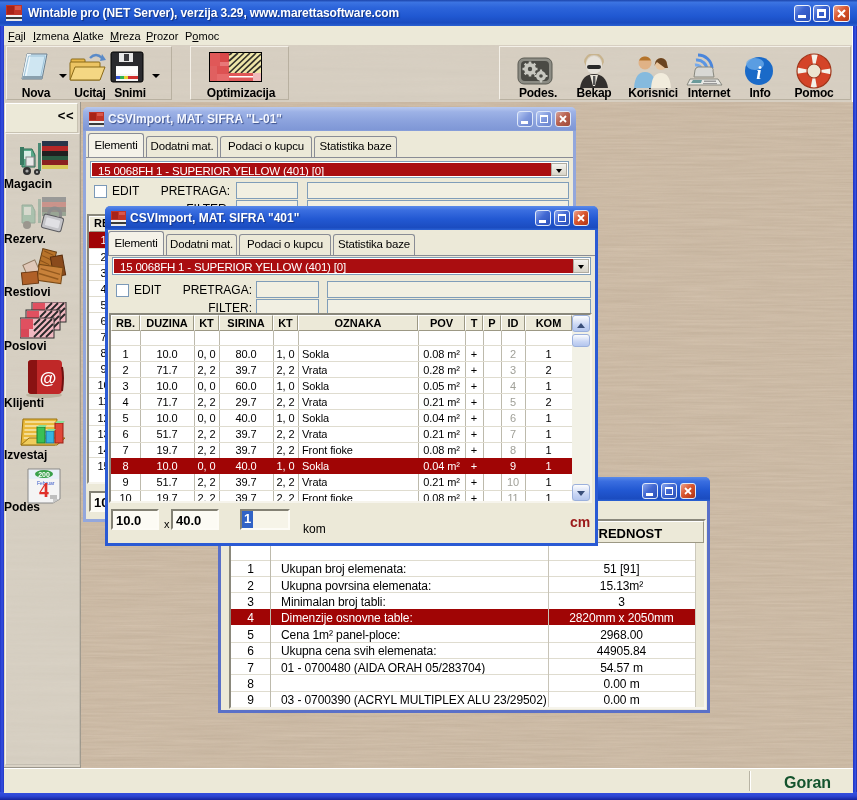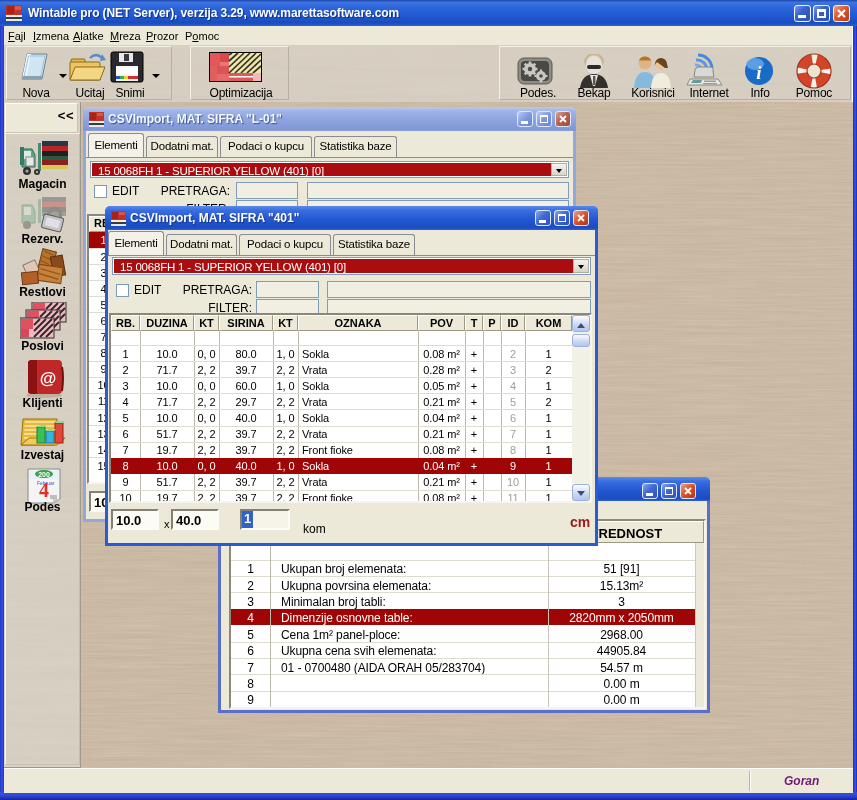--- a/index.html
+++ b/index.html
@@ -11,31 +11,31 @@
 .capbtn{width:17px;height:17px;top:5px;border-radius:3px;border:1px solid #f0f4fc;box-sizing:border-box;}
 .capbtn.min{background:linear-gradient(135deg,#7a9ae8 0%,#3a62cf 40%,#2850b8 100%);}
 .capbtn.max{background:linear-gradient(135deg,#7a9ae8 0%,#3a62cf 40%,#2850b8 100%);}
 .capbtn.cls{background:linear-gradient(135deg,#eda28c 0%,#d9572e 45%,#b83a18 100%);}
 #menubar{left:4px;top:26px;width:849px;height:19px;background:#ECE9D8;border-bottom:1px solid #d8d4c0;}
 #menubar span{position:absolute;top:4px;font-size:11px;color:#000;}
 u{text-decoration:underline;}
 
 #toolbar{left:4px;top:45px;width:849px;height:57px;background-color:#D9D1C4;}
 .tgroup{top:1px;height:54px;border:1px solid #b8b0a0;border-top-color:#f4f0e8;border-left-color:#f4f0e8;box-sizing:border-box;}
-.tbtn-label{font-size:12px;font-weight:normal;color:#000;text-align:center;top:41px;letter-spacing:-0.2px;}
+.tbtn-label{font-size:12px;font-weight:bold;color:#000;text-align:center;top:41px;letter-spacing:-0.2px;}
 
 #client{left:4px;top:102px;width:849px;height:666px;background-color:#D6C5B1;}
 #frameL{left:0;top:26px;width:4px;height:774px;background:linear-gradient(90deg,#2135c4,#3550e0 50%,#2135c4);}
 #frameR{left:852px;top:26px;width:5px;height:774px;background:linear-gradient(90deg,#fff 20%,#2135c4 25%,#3550e0 70%,#1a2aa8);}
 #frameB{left:0;top:792px;width:857px;height:8px;background:linear-gradient(180deg,#3550e0,#2d46d4 50%,#16249c);}
 #statusbar{left:4px;top:768px;width:849px;height:24px;background:#ECE9D8;border-top:1px solid #fff;}
 
 #sidebar{left:4px;top:102px;width:77px;height:666px;border-right:1px solid #9a958a;border-bottom:1px solid #9a958a;box-sizing:border-box;}
 #sidebar .inner{left:1px;top:2px;width:73px;height:660px;border:1px solid #c4beb2;border-top-color:#f6f3ec;border-left-color:#f6f3ec;}
-.sbItem{width:77px;text-align:center;font-size:12px;font-weight:bold;color:#000;}
+.sbItem{width:77px;text-align:left;font-size:12px;font-weight:bold;color:#000;}
 
 .xpwin{box-sizing:border-box;border-radius:6px 6px 0 0;}
 .xpwin .body{position:absolute;left:3px;top:24px;right:3px;bottom:3px;background:#ECE9D8;}
 .xpwin .cap{position:absolute;left:0px;top:0px;right:0px;height:24px;border-radius:5px 5px 0 0;}
 .cap .ctext{position:absolute;left:25px;top:5px;font-size:12px;font-weight:bold;color:#fff;text-shadow:1px 1px 1px rgba(10,30,90,.6);}
 .cap .cbtn{position:absolute;top:4px;width:16px;height:16px;border-radius:3px;border:1px solid #dfe8f8;box-sizing:border-box;font-size:9px;color:#fff;text-align:center;line-height:14px;font-weight:bold;}
 .cap-act{background:linear-gradient(180deg,#5a8ae8 0%,#3a6ee0 18%,#2258d2 55%,#1b4cc0 90%,#2b62d4 100%);}
 .cbtn-blue{background:linear-gradient(135deg,#8aa6ec 0%,#4268d2 45%,#2a50b8 100%);}
 .cbtn-red{background:linear-gradient(135deg,#eca28c 0%,#d9562e 45%,#b03314 100%);}
 .cbtn-blue-i{background:linear-gradient(135deg,#b8caf2 0%,#8099dd 50%,#6a84cc 100%);border-color:#e8eefc;}
@@ -362,21 +362,21 @@
     <text x="20" y="31" font-size="20" font-weight="bold" fill="#e03028" text-anchor="middle" font-family="Liberation Serif">4</text>
     <path d="M26 30 h7 M26 32 h7" stroke="#888" stroke-width="1"></path>
   </svg>
   <div class="sbItem abs" style="left:0;top:398px;">Podes</div>
 
 </div>
 
 <div id="statusbar" class="abs">
   <div class="abs" style="left:745px;top:2px;width:1px;height:20px;background:#b8b4a4;"></div>
   <div class="abs" style="left:746px;top:2px;width:1px;height:20px;background:#fff;"></div>
-  <div class="abs" style="left:780px;top:5px;font-size:12px;font-weight:bold;color:#701a75;font-style:italic;">Goran</div>
+  <div class="abs" style="left:780px;top:5px;font-size:16px;font-weight:bold;color:#14532d;">Goran</div>
 </div>
 
 <div id="winback" class="abs xpwin" style="left:83px;top:107px;width:493px;height:415px;background:#93A7DC;border-radius:6px 6px 0 0;">
   <div class="cap" style="background:linear-gradient(180deg,#b8c8ee 0%,#9db2e6 20%,#8ba2dd 60%,#7f97d6 95%,#8ca2da 100%);">
     <div class="abs" style="left:6px;top:5px;width:15px;height:15px;"><svg width="15" height="15">
           <rect x="0" y="0" width="15" height="9" fill="#c03428"></rect>
           <rect x="1" y="1" width="6" height="7" fill="#a82318"></rect>
           <rect x="8" y="1" width="6" height="3" fill="#d8564a"></rect>
           <rect x="0" y="9" width="15" height="2" fill="#f2f2f2"></rect>
           <rect x="0" y="11" width="15" height="2" fill="#3a3a3a"></rect>
@@ -504,20 +504,21 @@
       <div class="cell" style="left:317px;top:123.1px;width:147px;text-align:center;color:#000;font-size:12px;">44905.84</div>
       <div class="hline" style="left:0;top:137.0px;width:473px;"></div>
       <div class="cell" style="left:0px;top:139.5px;width:39px;text-align:center;color:#000;font-size:12px;">7</div>
       <div class="cell" style="left:50px;top:139.5px;color:#000;font-size:12px;">01 - 0700480 (AIDA ORAH 05/283704)</div>
       <div class="cell" style="left:317px;top:139.5px;width:147px;text-align:center;color:#000;font-size:12px;">54.57 m</div>
       <div class="hline" style="left:0;top:153.4px;width:473px;"></div>
       <div class="cell" style="left:0px;top:155.9px;width:39px;text-align:center;color:#000;font-size:12px;">8</div>
       <div class="cell" style="left:317px;top:155.9px;width:147px;text-align:center;color:#000;font-size:12px;">0.00 m</div>
       <div class="hline" style="left:0;top:169.8px;width:473px;"></div>
       <div class="cell" style="left:0px;top:172.3px;width:39px;text-align:center;color:#000;font-size:12px;">9</div>
+      <div class="cell" style="left:50px;top:172.3px;color:#000;font-size:12px;">03 - 0700390 (ACRYL MULTIPLEX ALU 23/29502)</div>
       <div class="cell" style="left:317px;top:172.3px;width:147px;text-align:center;color:#000;font-size:12px;">0.00 m</div>
       <div class="hline" style="left:0;top:186.2px;width:473px;"></div>
       <div class="hline" style="left:0;top:38.6px;width:473px;"></div>
       <div class="vline" style="left:39px;top:22px;height:164px;"></div>
       <div class="vline" style="left:317px;top:22px;height:164px;background:#c8c4b8;"></div>
       <div style="position:absolute;left:464px;top:22px;width:9px;height:164px;background:#ECE9D8;border-left:1px solid #ccc9bc;"></div>
     </div>
   </div>
 </div>
 <div id="winfront" class="abs xpwin" style="left:105px;top:206px;width:493px;height:340px;background:#2a5ad4;">

